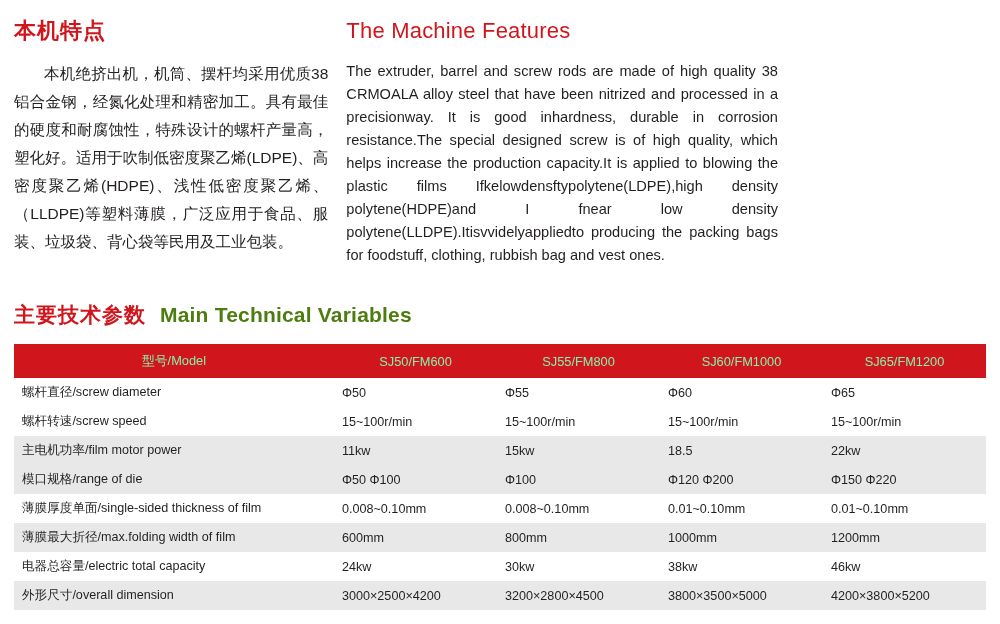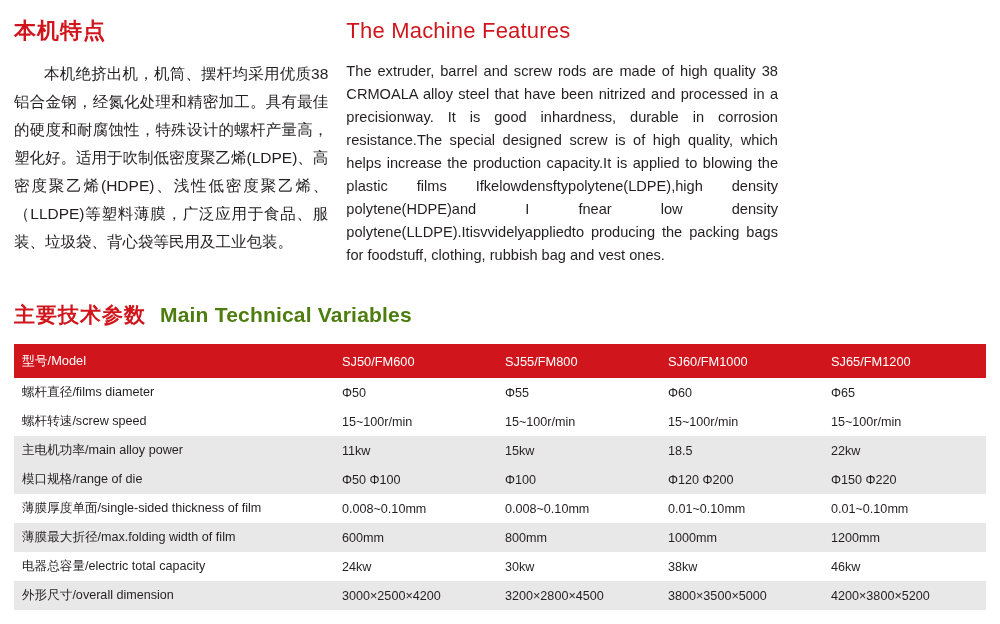--- a/index.html
+++ b/index.html
@@ -101,23 +101,23 @@
     font-size: 12.6px;
   }
   table.spec col.c0 { width: 320px; }
   table.spec col.c1 { width: 163px; }
   table.spec col.c2 { width: 163px; }
   table.spec col.c3 { width: 163px; }
   table.spec col.c4 { width: 163px; }
 
   table.spec thead th {
     background: #d0161c;
-    color: #ffffff;
+    color: #86efac;
     font-weight: normal;
-    text-align: left;
+    text-align: center;
     padding: 6px 8px;
     height: 22px;
     font-size: 12.8px;
     border: none;
   }
   table.spec tbody td {
     padding: 5px 8px;
     height: 19px;
     color: #231f20;
     border: none;
@@ -161,35 +161,35 @@
         <tr>
           <th>型号/Model</th>
           <th>SJ50/FM600</th>
           <th>SJ55/FM800</th>
           <th>SJ60/FM1000</th>
           <th>SJ65/FM1200</th>
         </tr>
       </thead>
       <tbody id="spec-body">
           <tr class="odd">
-            <td>螺杆直径/films diameter</td>
+            <td>螺杆直径/screw diameter</td>
             <td>Φ50</td>
             <td>Φ55</td>
             <td>Φ60</td>
             <td>Φ65</td>
           </tr>
           <tr class="odd">
             <td>螺杆转速/screw speed</td>
             <td>15~100r/min</td>
             <td>15~100r/min</td>
             <td>15~100r/min</td>
             <td>15~100r/min</td>
           </tr>
           <tr class="even">
-            <td>主电机功率/main alloy power</td>
+            <td>主电机功率/film motor power</td>
             <td>11kw</td>
             <td>15kw</td>
             <td>18.5</td>
             <td>22kw</td>
           </tr>
           <tr class="even">
             <td>模口规格/range of die</td>
             <td>Φ50 Φ100</td>
             <td>Φ100</td>
             <td>Φ120 Φ200</td>

